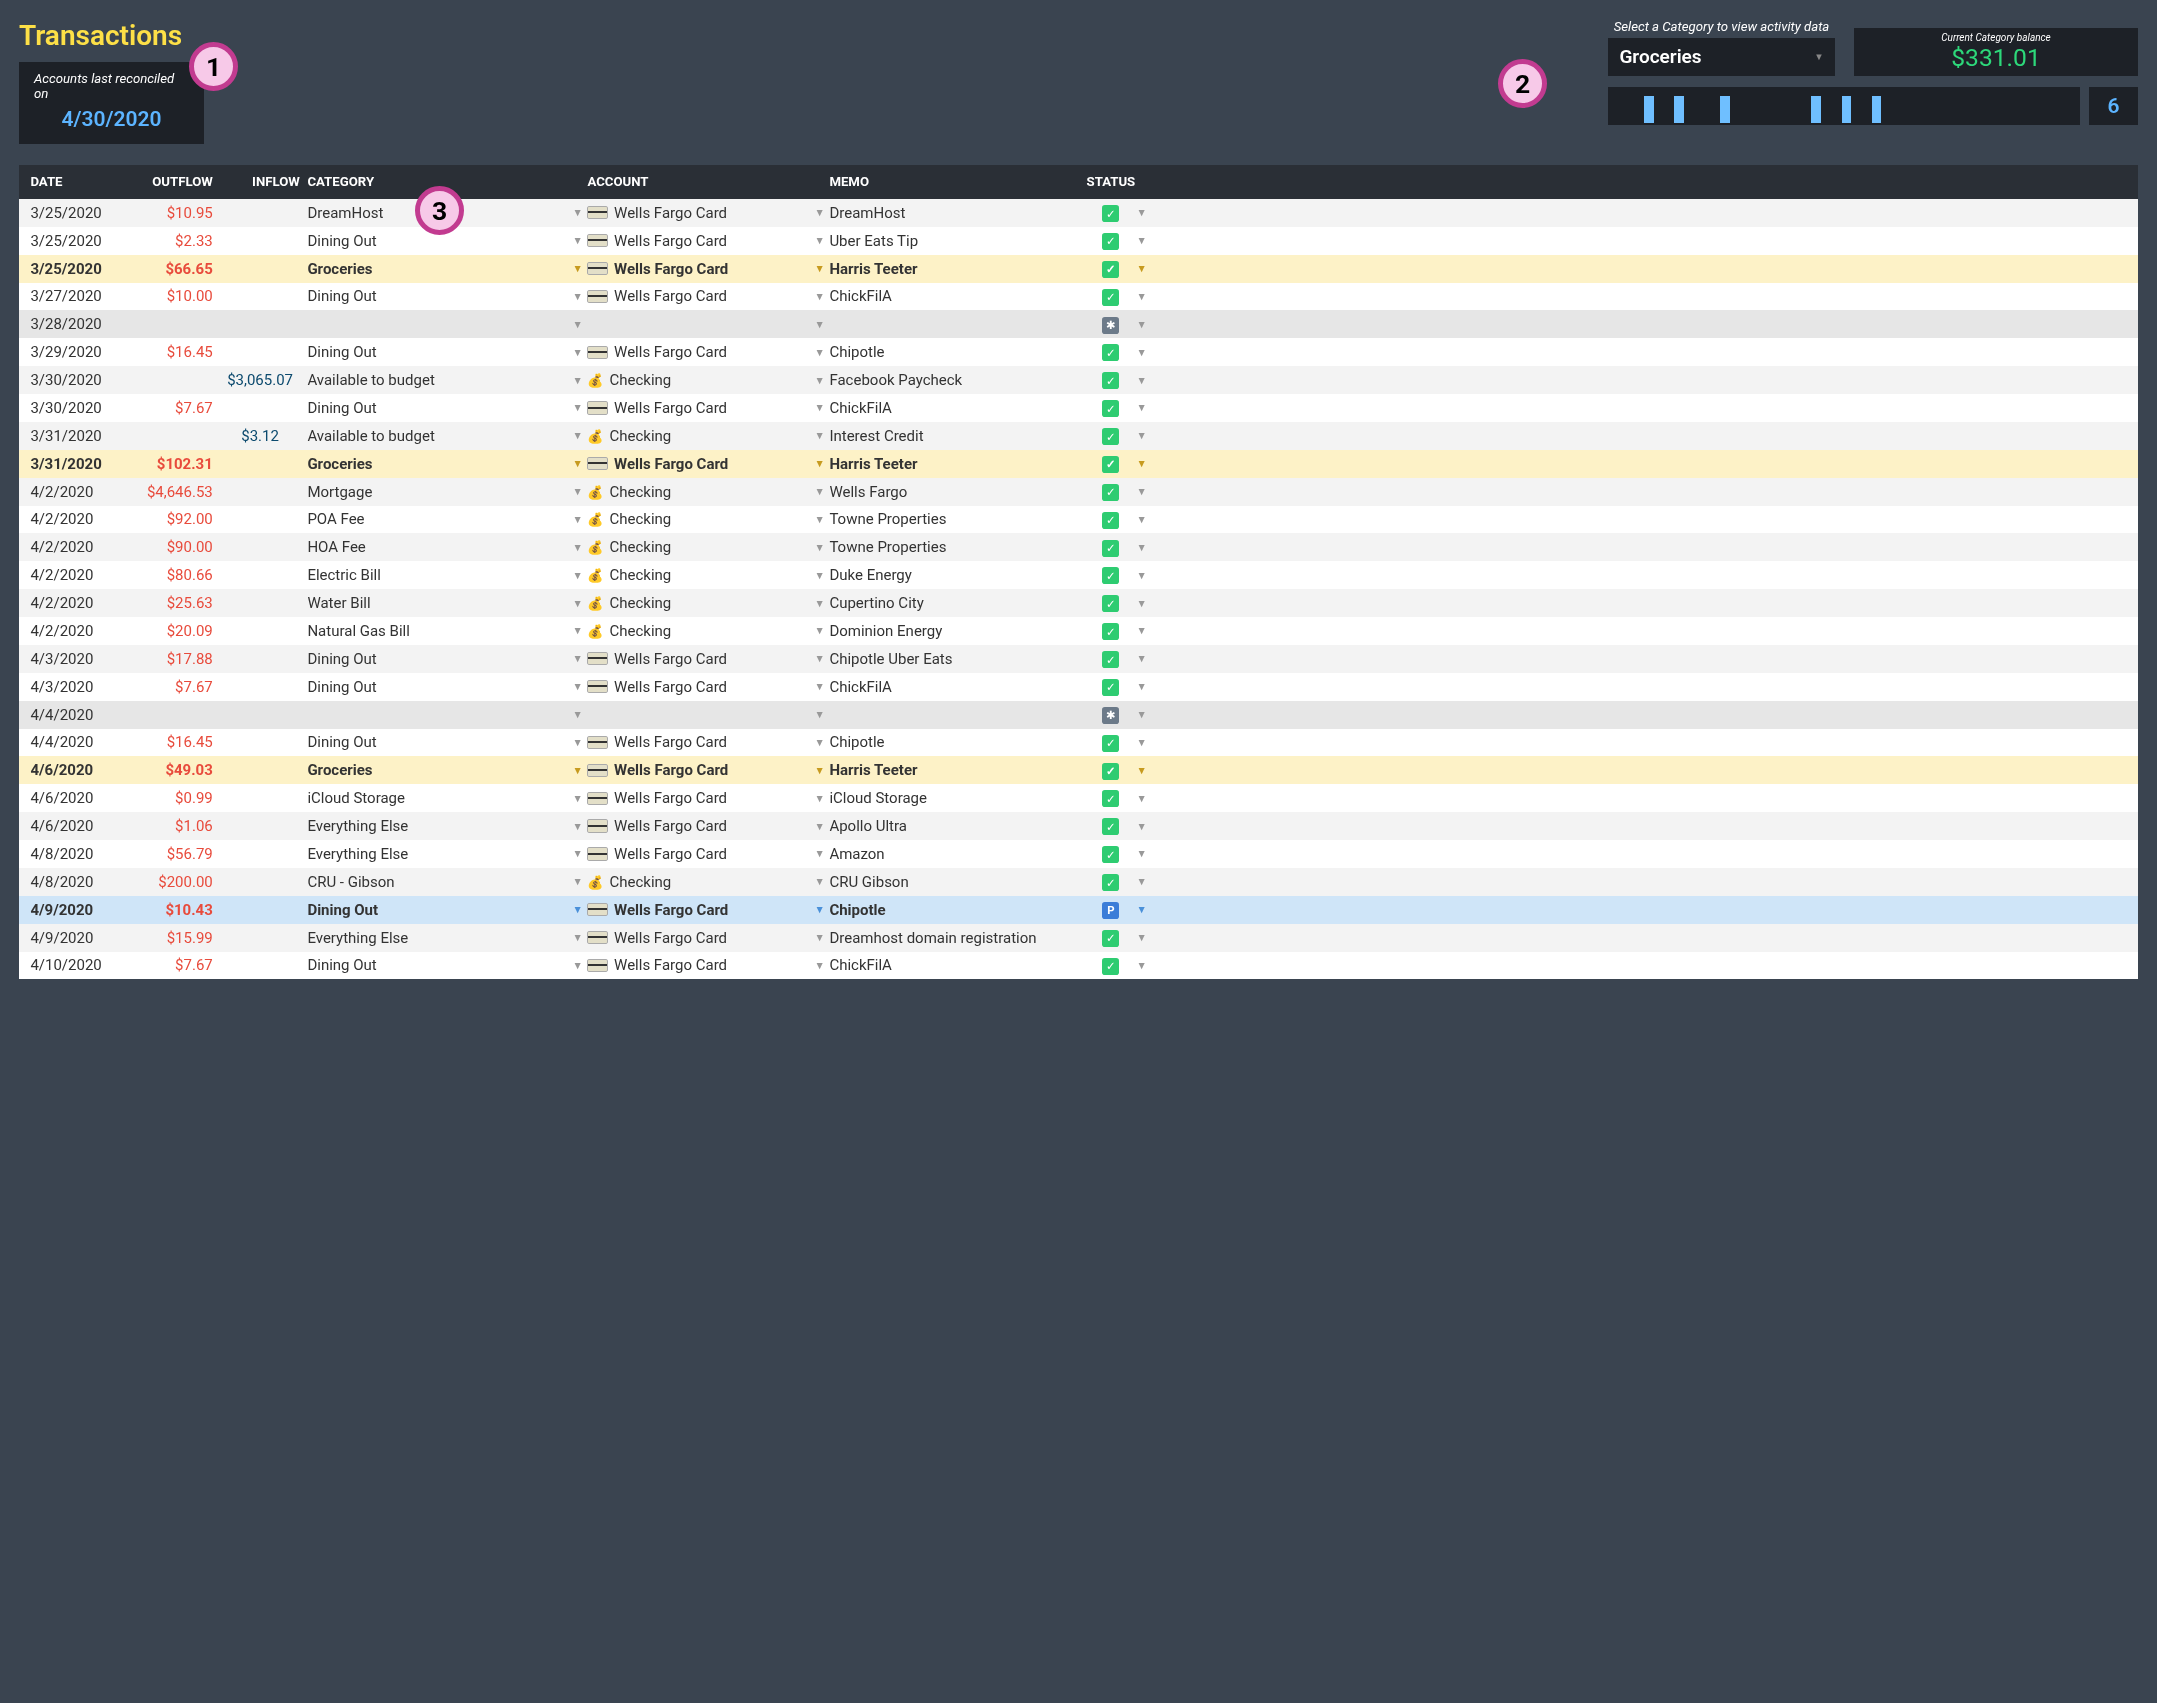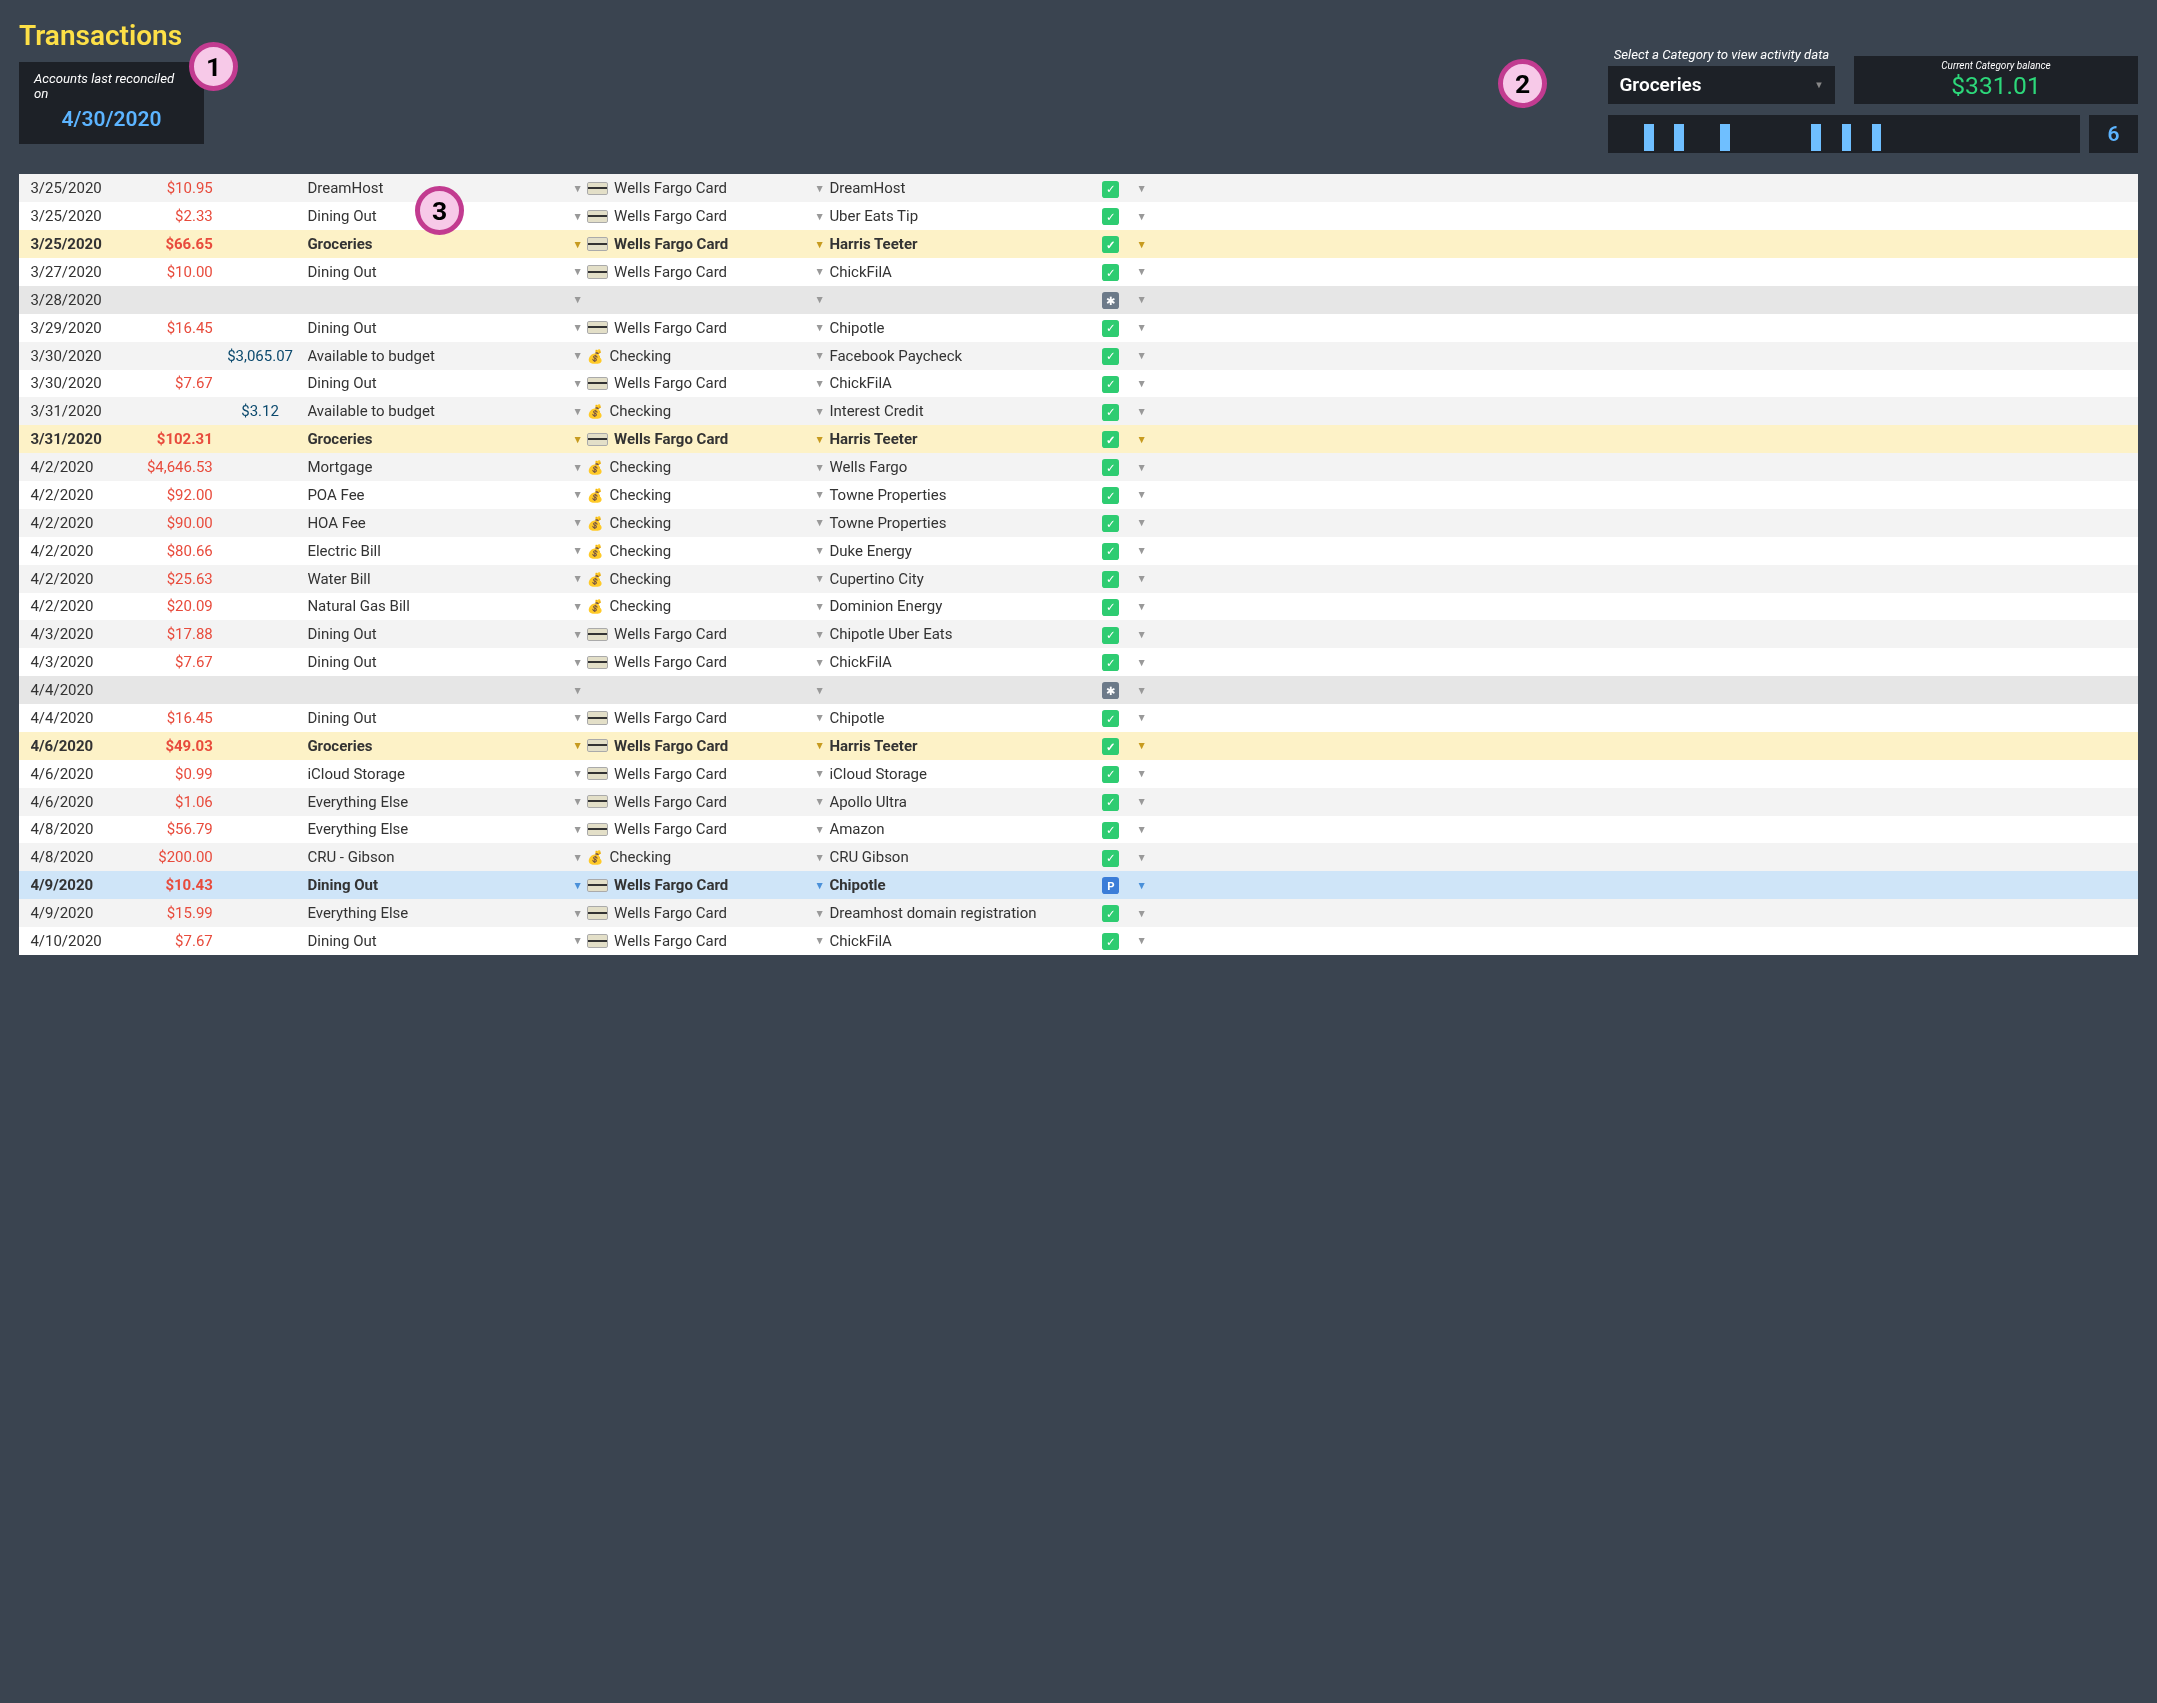--- a/index.html
+++ b/index.html
@@ -4,21 +4,21 @@
   <style>
     * { box-sizing: border-box; margin: 0; padding: 0; }
     body { font-family: -apple-system, BlinkMacSystemFont, "Segoe UI", Roboto, sans-serif; background: #3a4450; color: #fff; font-size: 14px; }
     .wrap { padding: 19px 19px 0 19px; }
     .header { display: flex; gap: 23px; align-items: flex-start; margin-bottom: 21px; position: relative; }
     .title { font-size: 28px; font-weight: 600; color: #fde047; margin-bottom: 9.5px; }
     .reconcile-box { background: #1d2127; padding: 9.5px 15px 13.2px; width: 185px; }
     .reconcile-label { font-style: italic; font-size: 13.2px; color: #fff; }
     .reconcile-date { color: #5cb4ff; font-size: 21px; font-weight: 600; text-align: center; margin-top: 5.7px; }
     .spacer { flex: 1; }
-    .right-panel { display: flex; gap: 11.4px; flex: 0 0 auto; flex-direction: column; align-items: stretch; margin-top: 28px;}
+    .right-panel { display: flex; gap: 11.4px; flex: 0 0 auto; flex-direction: column; align-items: stretch;}
     .panel-row1 { display: flex; gap: 19px; align-items:flex-end;}
     .panel-row2 { display: flex; gap: 9.5px; align-items:stretch; height:38px;}
     .cat-select-wrap { display:flex; flex-direction:column; width: 227px;}
     .cat-select-label { font-style: italic; font-size: 13.2px; text-align:center; margin-bottom:3.8px;}
     .cat-select { background:#1d2127; padding:7.6px 11.4px; display:flex; align-items:center; justify-content:space-between; color:#fff; font-size:19px; font-weight:600; }
     .cat-balance-wrap { display:flex; flex-direction:column; width: 284px; background:#1d2127; padding:3.8px 11.4px 3.8px; }
     .cat-balance-label { font-style: italic; font-size: 10px; text-align:center;}
     .cat-balance { color:#2dd87a; text-align:center; font-size:24.6px; font-weight:400;}
     .spark { background:#1d2127; flex:1; display:flex; align-items:flex-end; gap:5.7px; padding:2.8px 5.7px; }
     .spark-bar { background:#6fbfff; width:9.5px;}
@@ -106,20 +106,32 @@
             <div class="spark-bar" style="height: 26.5px;"></div>
             <div class="spark-bar" style="height: 0px;"></div>
             <div class="spark-bar" style="height: 26.5px;"></div>
           </div>
         <div class="count-box">6</div>
       </div>
     </div>
   </div>
 
   <div class="table-wrap">
+    <div class="thead">
+      <div>DATE</div>
+      <div style="text-align:right;padding-right:7.6px;">OUTFLOW</div>
+      <div style="text-align:right;padding-right:7.6px;">INFLOW</div>
+      <div>CATEGORY</div>
+      <div></div>
+      <div>ACCOUNT</div>
+      <div></div>
+      <div>MEMO</div>
+      <div style="text-align:center">STATUS</div>
+      <div></div>
+    </div>
     <div id="rows">
         <div class="row alt0">
           <div class="c-date">3/25/2020</div>
           <div class="c-outflow">$10.95</div>
           <div class="c-inflow"></div>
           <div class="c-category">DreamHost</div>
           <div class="dd">▼</div>
           <div class="c-account">
             <span class="acct-icon ic-card"></span>
             <span>Wells Fargo Card</span>

